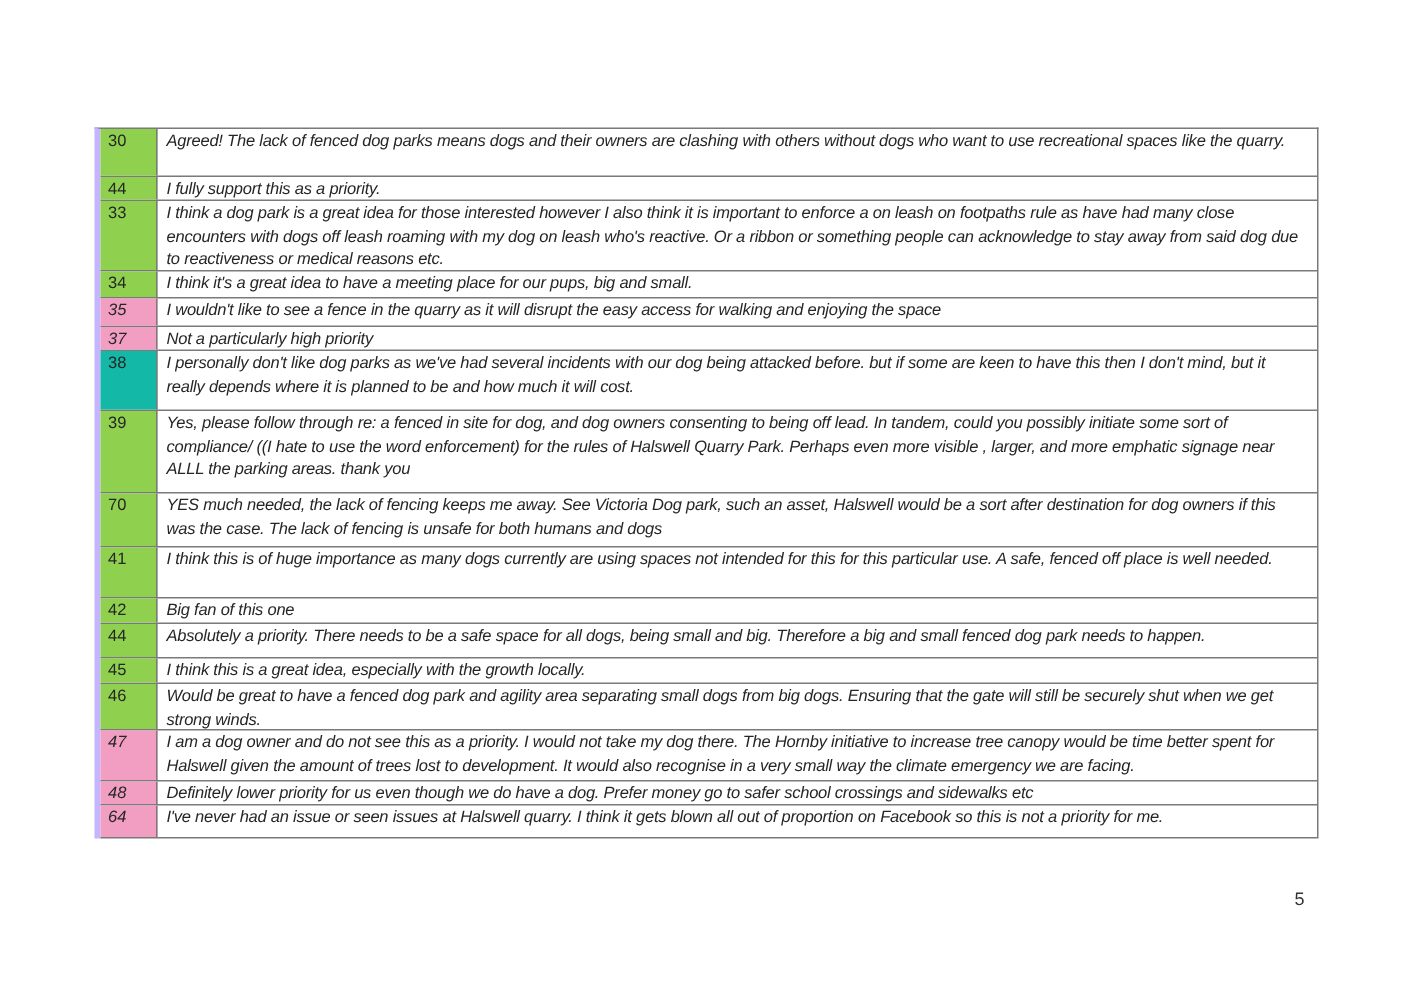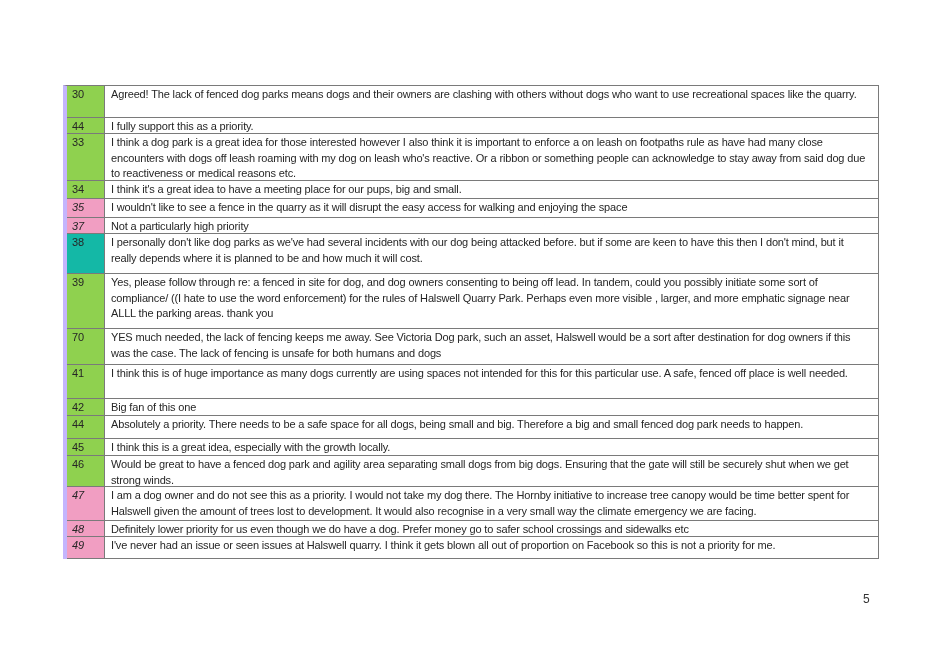--- a/index.html
+++ b/index.html
@@ -39,20 +39,21 @@
     .num.green { background: #8fd14f; }
     .num.pink  { background: #f19ec2; font-style: italic; }
     .num.blue  { background: #14b8a6; }
     .text {
       flex: 1;
       font-size: 11px;
       line-height: 15.5px;
       padding: 1px 8px 0 6px;
       box-sizing: border-box;
       letter-spacing: -0.15px;
+      font-style: italic;
     }
     .page-number {
       position: absolute;
       left: 863px; top: 592px;
       font-size: 12px;
       color: #333;
     }
   </style>
 </head>
 <body>
@@ -116,18 +117,18 @@
   </div>
   <div class="row" style="height:34px">
     <div class="num pink">47</div>
     <div class="text">I am a dog owner and do not see this as a priority. I would not take my dog there. The Hornby initiative to increase tree canopy would be time better spent for Halswell given the amount of trees lost to development. It would also recognise in a very small way the climate emergency we are facing.</div>
   </div>
   <div class="row" style="height:16px">
     <div class="num pink">48</div>
     <div class="text">Definitely lower priority for us even though we do have a dog. Prefer money go to safer school crossings and sidewalks etc</div>
   </div>
   <div class="row" style="height:22px">
-    <div class="num pink">49</div>
+    <div class="num pink">64</div>
     <div class="text">I've never had an issue or seen issues at Halswell quarry. I think it gets blown all out of proportion on Facebook so this is not a priority for me.</div>
   </div>
 </div>
 
 <div class="page-number">5</div>
 
 </body></html>

